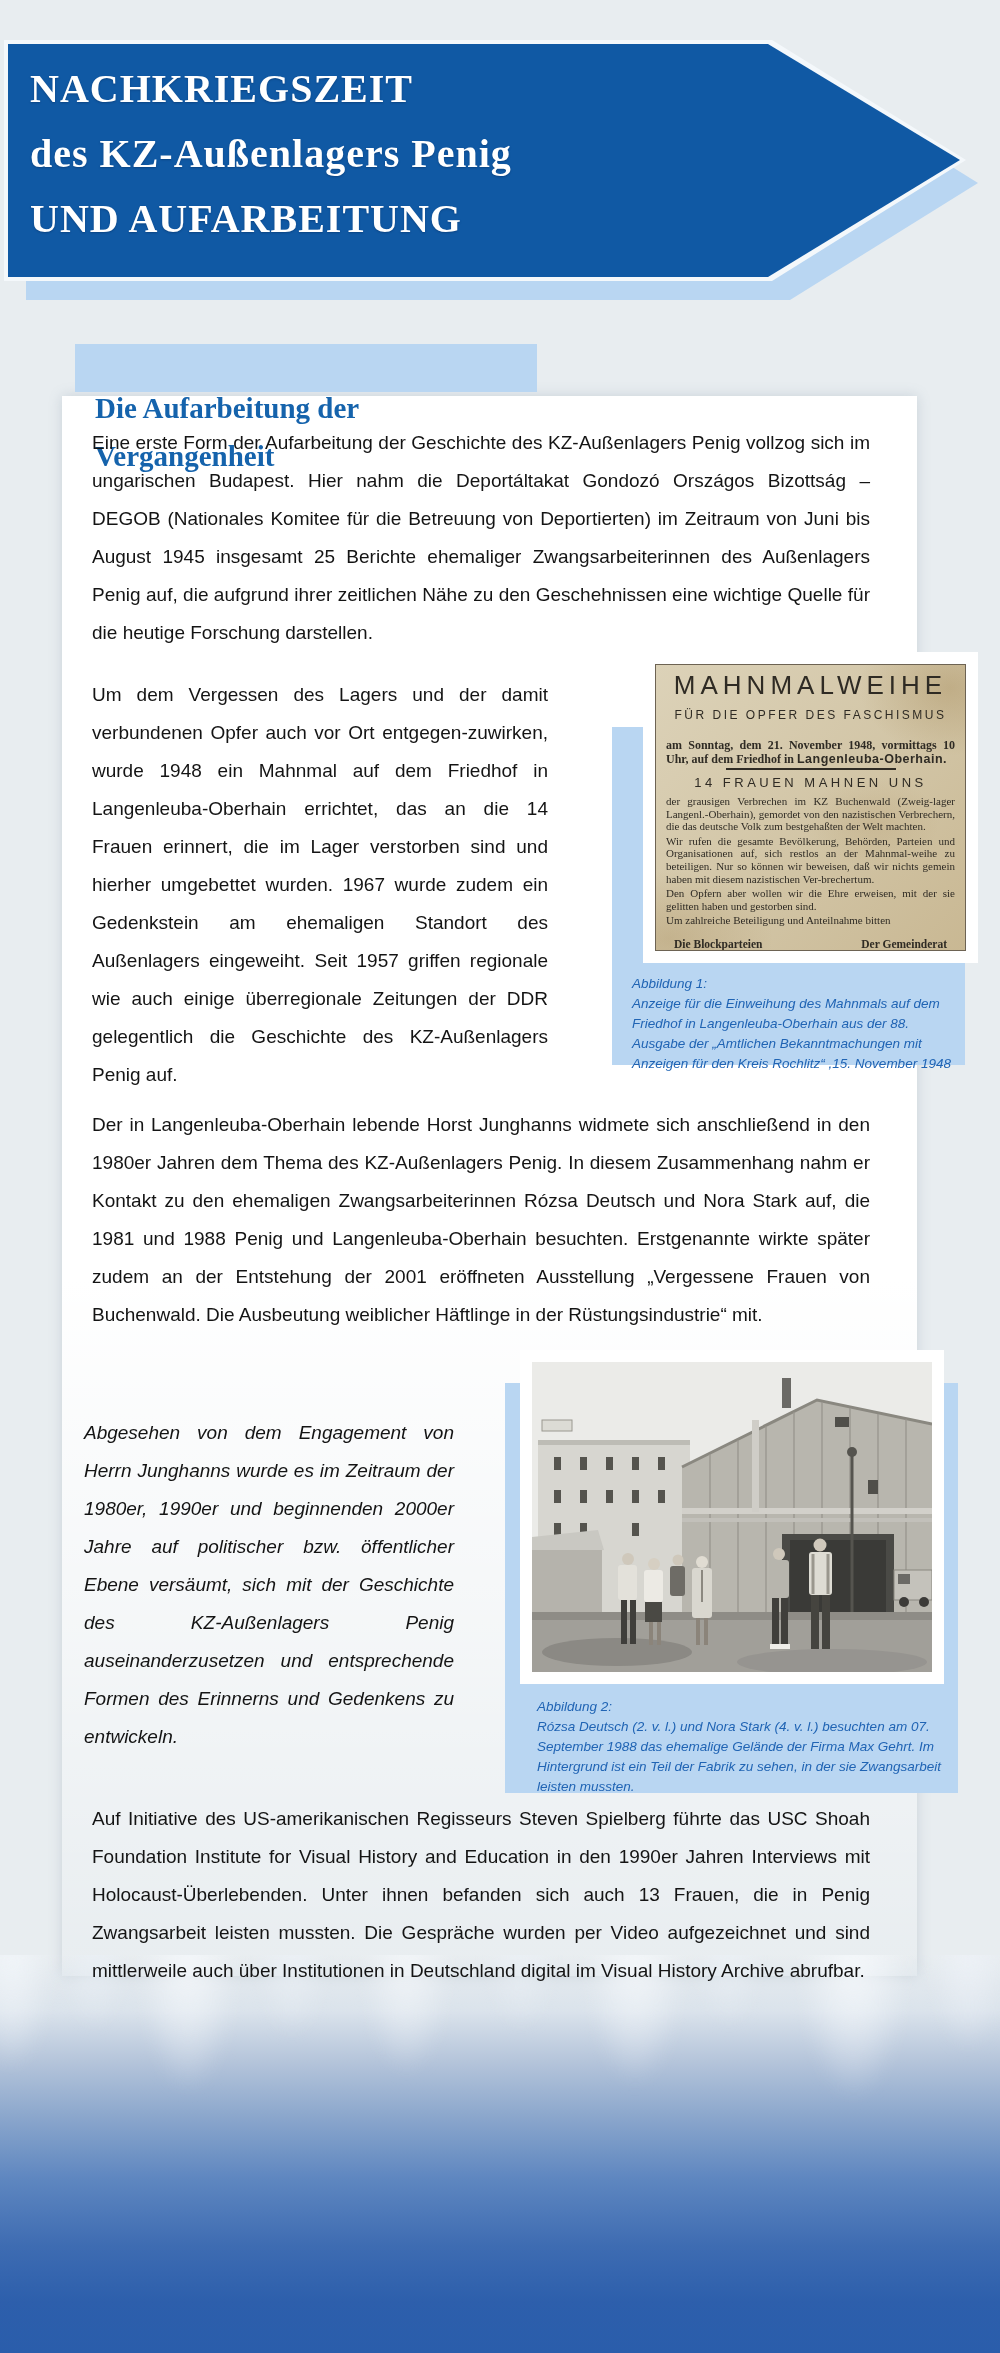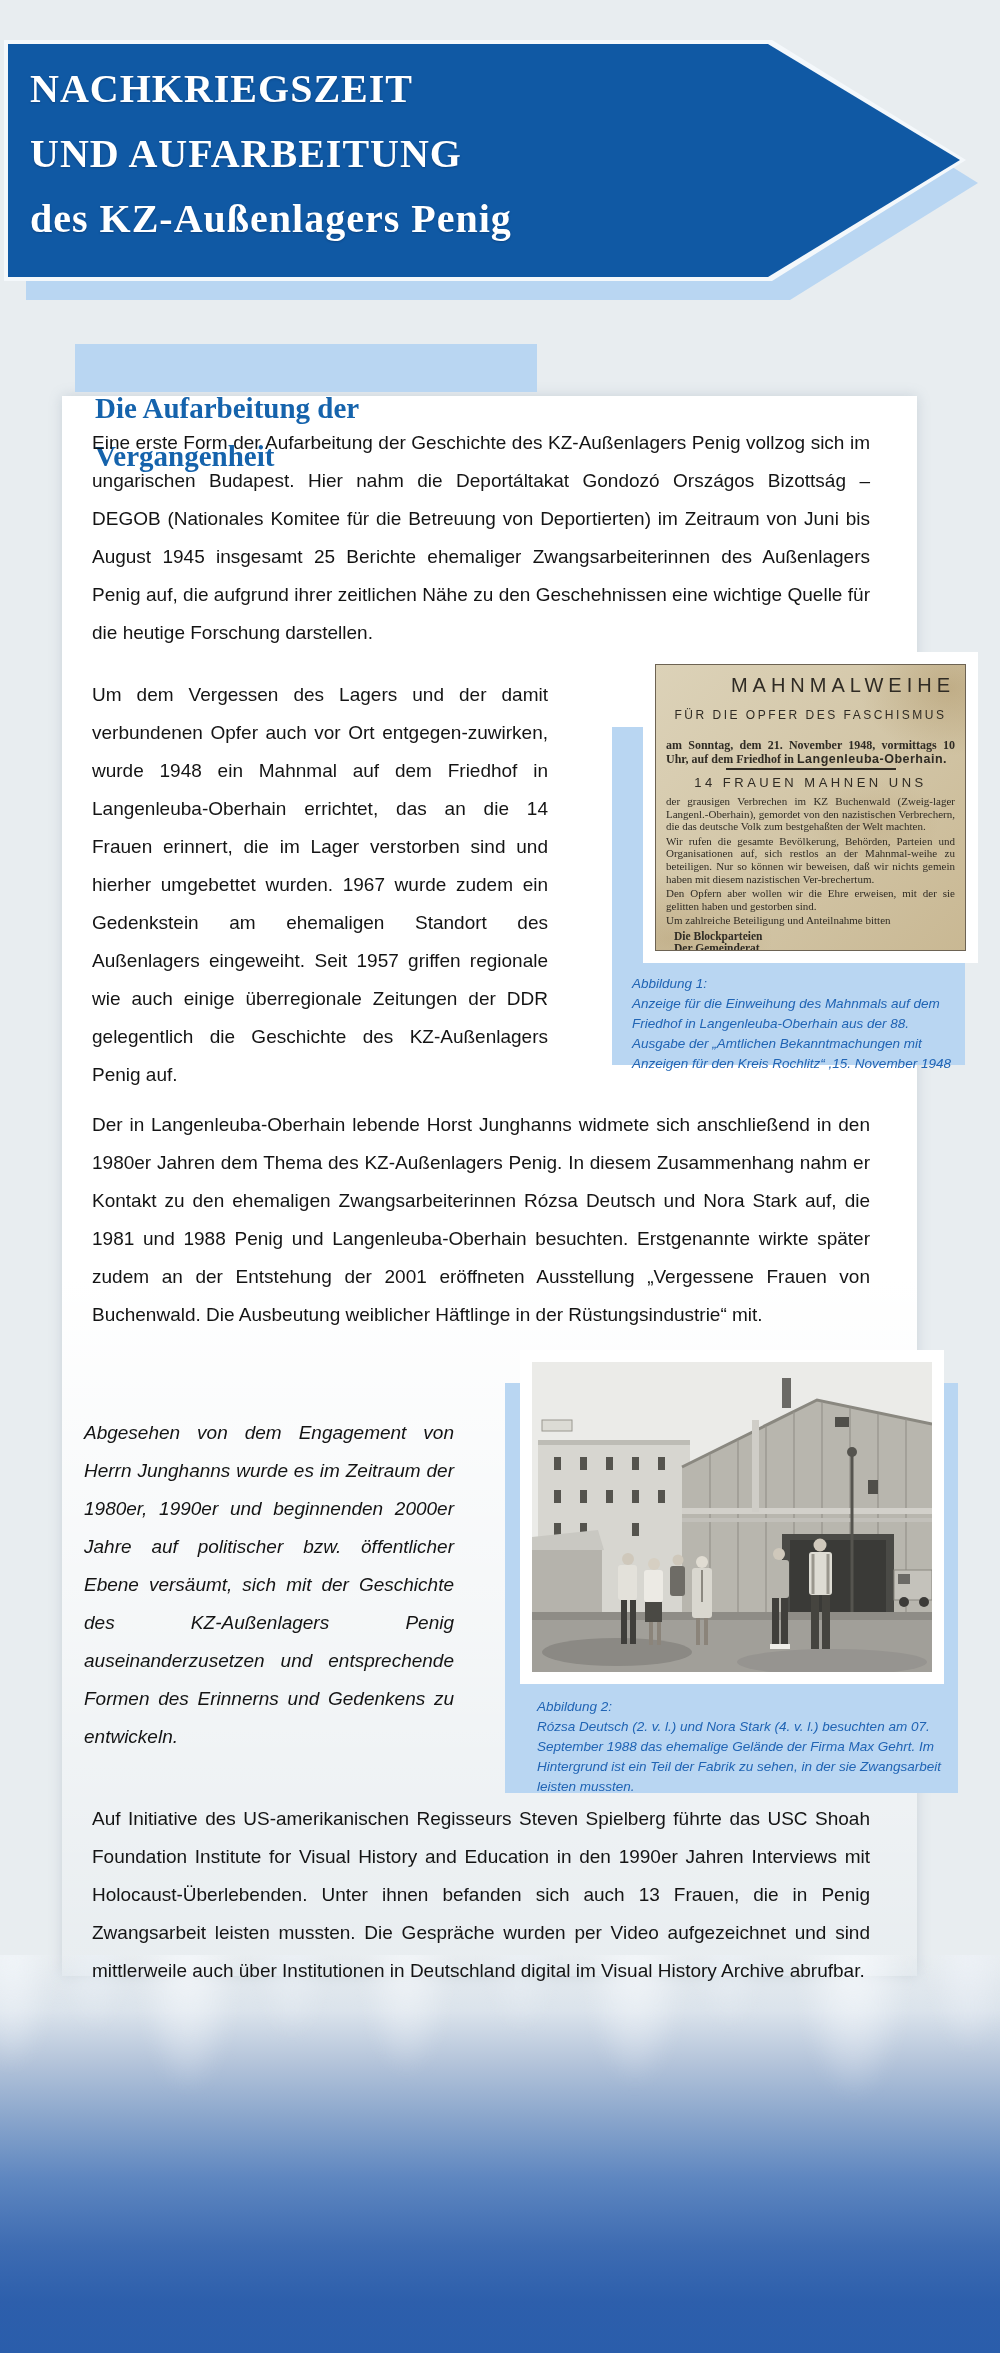--- a/index.html
+++ b/index.html
@@ -62,36 +62,36 @@
     background:
       radial-gradient(120px 90px at 95% 8%,rgba(150,118,62,.30),rgba(150,118,62,0) 75%),
       radial-gradient(140px 90px at 4% 96%,rgba(150,118,62,.25),rgba(150,118,62,0) 75%),
       radial-gradient(90px 60px at 70% 55%,rgba(150,118,62,.14),rgba(150,118,62,0) 75%),
       linear-gradient(135deg,#dcd2b8 0%,#d2c5a6 55%,#c9b893 100%);
     border:1px solid #6d6353;
     color:#2f2b24;font-family:"Liberation Serif",serif;
     padding:6px 10px;box-sizing:border-box;
   }
   .clip-title{
-    font-family:"Liberation Sans",sans-serif;font-size:20px;letter-spacing:5px;
-    text-align:right;line-height:28px;white-space:nowrap;
+    font-family:"Liberation Sans",sans-serif;font-size:26px;letter-spacing:5px;
+    text-align:center;line-height:28px;white-space:nowrap;
   }
   .clip-subtitle{
     font-family:"Liberation Sans",sans-serif;font-size:12px;letter-spacing:2.5px;
     text-align:center;line-height:15px;margin-top:9px;white-space:nowrap;
   }
   .clip-dateline{font-weight:700;font-size:12px;line-height:13.5px;text-align:justify;margin-top:16px;}
   .clip-place{font-family:"Liberation Sans",sans-serif;font-size:12.5px;letter-spacing:.5px;}
   .clip-rule{width:170px;border-bottom:2px solid #2f2b24;margin:2px auto 3px auto;}
   .clip-headline2{
     font-family:"Liberation Sans",sans-serif;font-size:13px;letter-spacing:3.5px;
     text-align:center;line-height:20px;white-space:nowrap;
   }
   .clip-body{font-size:11px;line-height:12.6px;text-align:justify;margin-top:2px;}
-  .clip-sigrow{display:flex;justify-content:space-between;font-weight:700;font-size:11.5px;margin-top:3px;padding:0 8px;flex-direction:column;}
+  .clip-sigrow{display:flex;justify-content:space-between;font-weight:700;font-size:11.5px;margin-top:11px;padding:0 8px;}
   .clip-sigcenter{text-align:center;font-weight:700;font-size:11.5px;line-height:12px;}
   .clip-footer{font-size:11.5px;margin-top:3px;transform:rotate(-0.6deg);}
   
   .photo-svg{position:absolute;inset:12px;display:block;}
   
   .water{
     position:absolute;left:0;top:1955px;width:1000px;height:398px;z-index:2;overflow:hidden;
     background:linear-gradient(180deg,
       rgba(232,237,240,0) 0%,
       rgba(208,219,232,.55) 14%,
@@ -123,22 +123,22 @@
 
 <div class="page">
 
   <svg class="banner-svg" viewBox="0 0 1000 312" xmlns="http://www.w3.org/2000/svg">
     <polygon points="26,66 790,66 978,183 790,300 26,300" fill="#b9d6f2"></polygon>
     <polygon points="4,40 772,40 966,160 772,281 4,281" fill="#f4f8fb"></polygon>
     <polygon points="8,44 768,44 960,160 768,277 8,277" fill="#1059a4"></polygon>
   </svg>
   <div class="banner-title">
     <div>NACHKRIEGSZEIT</div>
+    <div>des KZ-Außenlagers Penig</div>
     <div>UND AUFARBEITUNG</div>
-    <div>des KZ-Außenlagers Penig</div>
   </div>
 
   <div class="content-panel"></div>
 
   <div class="water">
     <div class="plumes"></div>
   </div>
 
   <div class="section-heading">
     <span>Die Aufarbeitung der Vergangenheit</span>

